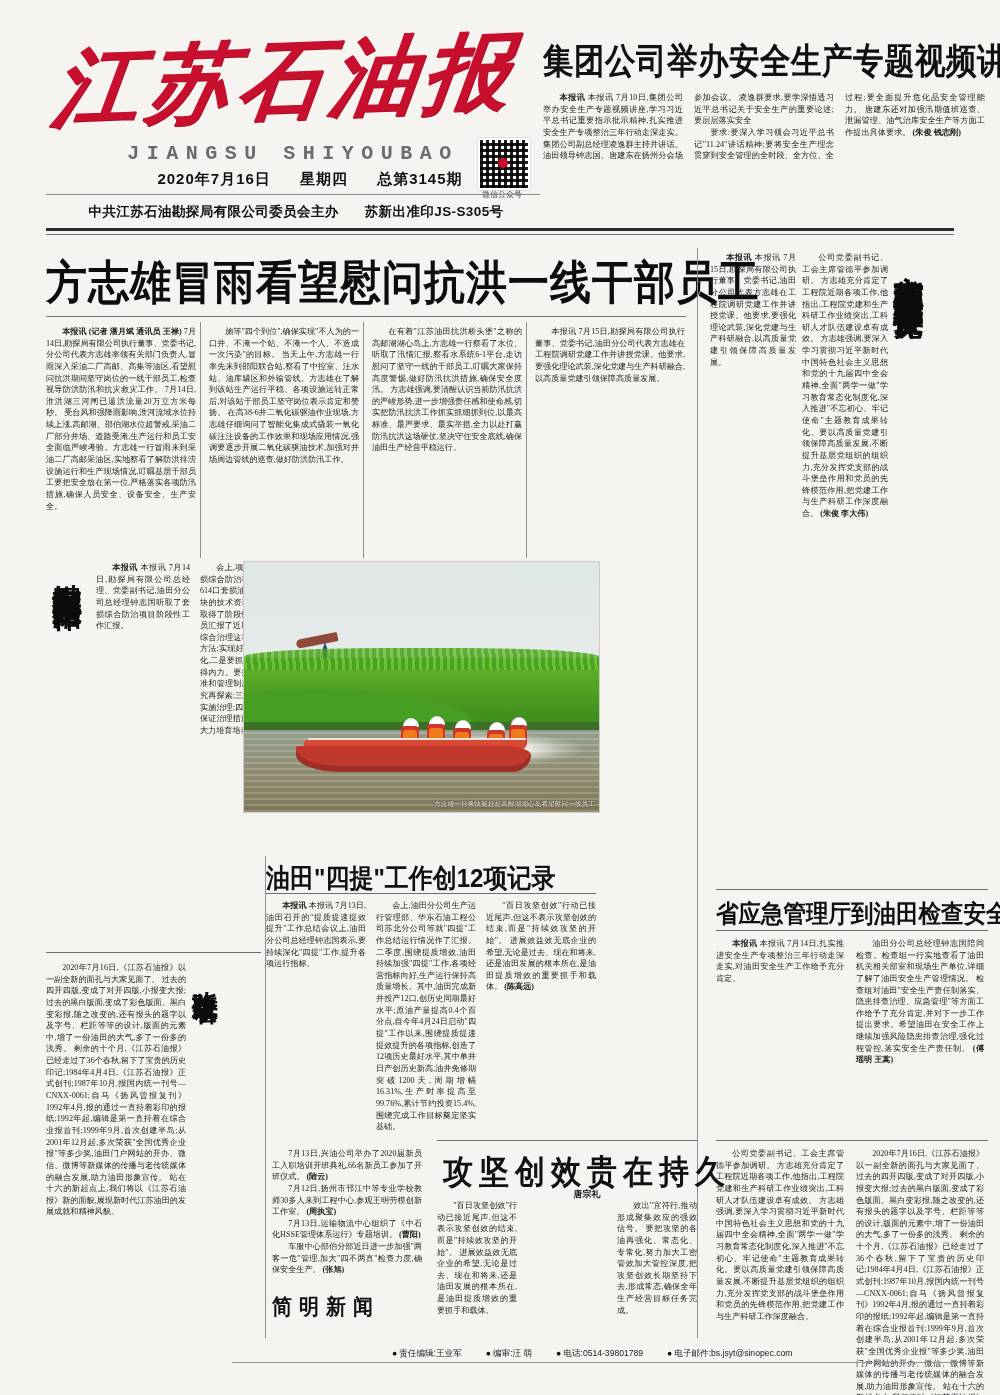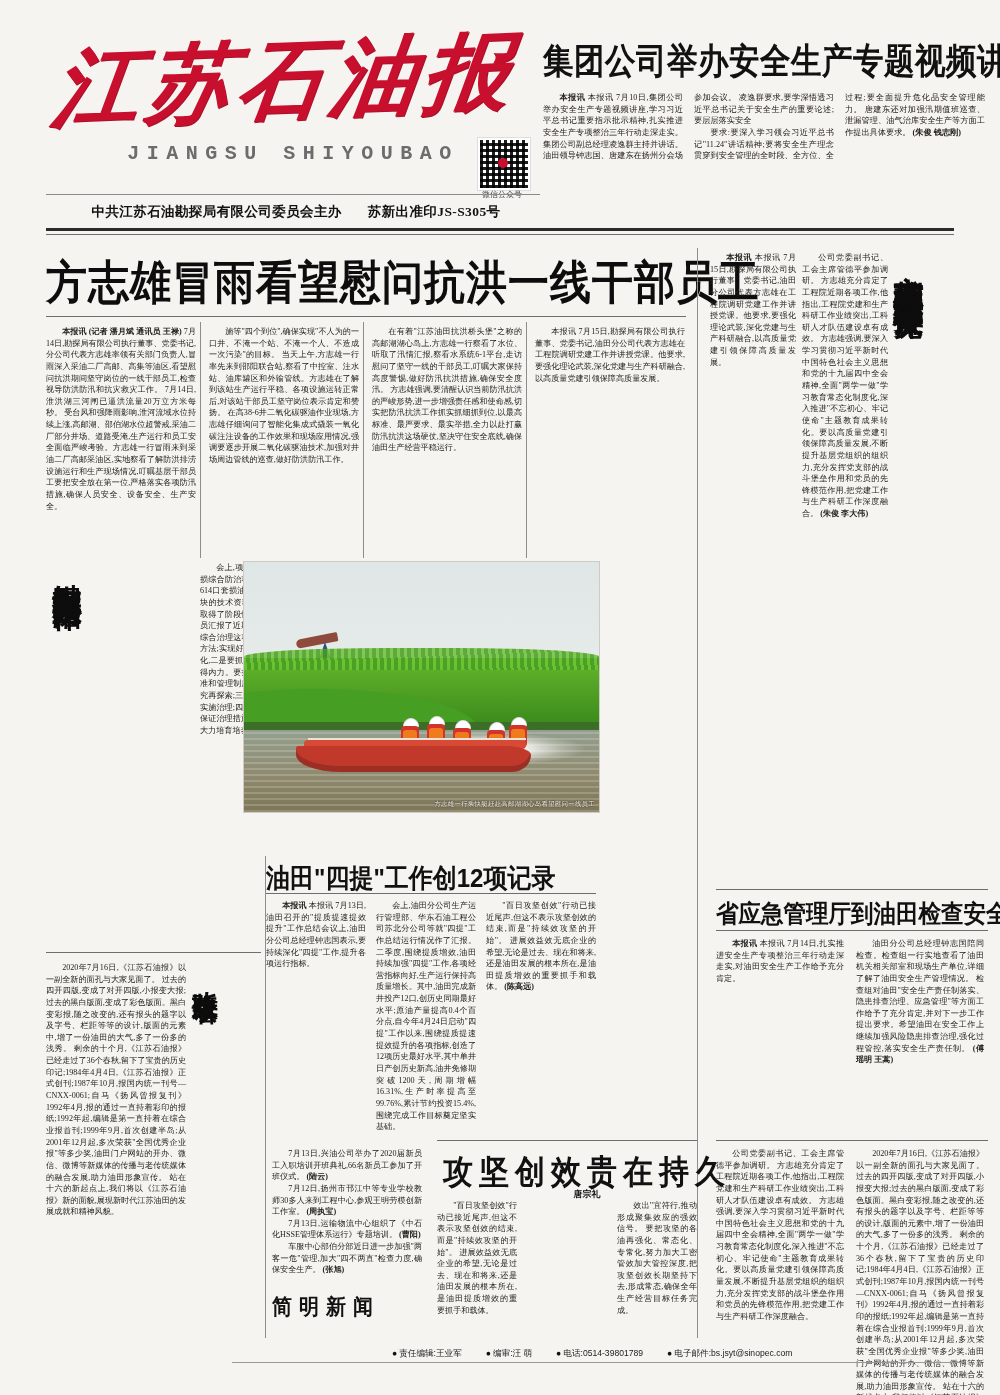--- a/index.html
+++ b/index.html
@@ -51,21 +51,21 @@
   }
   .qr::after{
     content:"";position:absolute;left:18px;top:18px;width:10px;height:10px;
     background:#c8102e;border-radius:50%;
   }
   .qr-cap{position:absolute;left:470px;top:189px;width:64px;text-align:center;
     font-size:8px;color:#444;}
   .hr-thin{position:absolute;left:46px;width:494px;height:1px;background:#8a8a8a;}
   .org-line{
     position:absolute;left:46px;top:203px;width:500px;
-    font-size:13.5px;font-family:Liberation Serif, serif;font-weight:700;
+    font-size:13.5px;font-family:Liberation Sans, sans-serif;font-weight:700;
     letter-spacing:.4px;color:#111;display:flex;gap:26px;justify-content:center;
   }
 
   
   .tr-head{
     position:absolute;left:543px;top:38px;width:440px;
     font-family:"Liberation Sans",sans-serif;
     font-weight:700;font-size:30.5px;letter-spacing:.5px;
     color:#111;white-space:nowrap;
     transform:scaleY(1.16);transform-origin:left top;
@@ -179,20 +179,25 @@
 <body>
 
 <div class="page">
 
   <div class="masthead">
     <div class="logo-wrap">
       <div class="logo-cn">江苏石油报</div>
     </div>
     <div class="logo-pinyin">JIANGSU SHIYOUBAO</div>
 
+    <div class="issue-line">
+      <span>2020年7月16日</span>
+      <span>星期四</span>
+      <span>总第3145期</span>
+    </div>
 
     <div class="qr"></div>
     <div class="qr-cap">微信公众号</div>
 
     <div class="hr-thin" style="top:194px;"></div>
     <div class="org-line">
       <span>中共江苏石油勘探局有限公司委员会主办</span>
       <span>苏新出准印JS-S305号</span>
     </div>
 
@@ -230,20 +235,23 @@
 
   <div class="vhead" style="left:893px;top:252px;height:580px;font-size:30px;">方志雄到工程院调研党建工作并讲授党课</div>
   <div class="col" style="left:710px;top:252px;width:86px;height:570px;">
     <p><span class="b">本报讯</span> <span>本报讯 7月15日,勘探局有限公司执行董事、党委书记,油田分公司代表方志雄在工程院调研党建工作并讲授党课。他要求,要强化理论武装,深化党建与生产科研融合,以高质量党建引领保障高质量发展。</span></p>
   </div>
   <div class="col" style="left:802px;top:252px;width:86px;height:570px;">
     <p><span>公司党委副书记、工会主席管德平参加调研。 方志雄充分肯定了工程院近期各项工作,他指出,工程院党建和生产科研工作业绩突出,工科研人才队伍建设卓有成效。 方志雄强调,要深入学习贯彻习近平新时代中国特色社会主义思想和党的十九届四中全会精神,全面"两学一做"学习教育常态化制度化,深入推进"不忘初心、牢记使命"主题教育成果转化。要以高质量党建引领保障高质量发展,不断提升基层党组织的组织力,充分发挥党支部的战斗堡垒作用和党员的先锋模范作用,把党建工作与生产科研工作深度融合。</span> <span class="b">(朱俊 李大伟)</span></p>
   </div>
 
   <div class="vhead" style="left:52px;top:560px;height:400px;font-size:29px;">钟志国指导套损防治工作</div>
+  <div class="col" style="left:96px;top:562px;width:94px;height:390px;">
+    <p><span class="b">本报讯</span> <span>本报讯 7月14日,勘探局有限公司总经理、党委副书记,油田分公司总经理钟志国听取了套损综合防治项目阶段性工作汇报。</span></p>
+  </div>
   <div class="col" style="left:200px;top:562px;width:160px;height:280px;">
     <p><span>会上,项目组负责人作工作汇报。油田套损综合防治项目自4月份立项,截至7月全油田614口套损油井,分析了原始数据等4个重点区块的技术资料,开展了4口套损井的挖潜治理,取得了阶段性成效。 项目参加单位的相关人员汇报了近期工作。 钟志国强调,要做好套损综合治理这项重要任务,他要求各工作思路和方法;实现好"三个到位";一是要复杂问题简单化,二是要抓住主要矛盾,三是要拿自己也要懂得内力。要提供工作实效;一是要注重技术标准和管理制度的完善,二是要做好技术的再研究再探索;三是要坚持试点先行,分区块分阶段实施治理;四是要做好工程科技的推进与应用,保证治理措施的成功率;五是要建设人才梯队,大力培育培养套损防治专家。</span> <span class="b">(马建杰)</span></p>
   </div>
 
   <div class="photo">
     <div class="sky"></div>
     <div class="pump">
       <div class="beam"></div>
         <div class="post"></div>
     </div>

